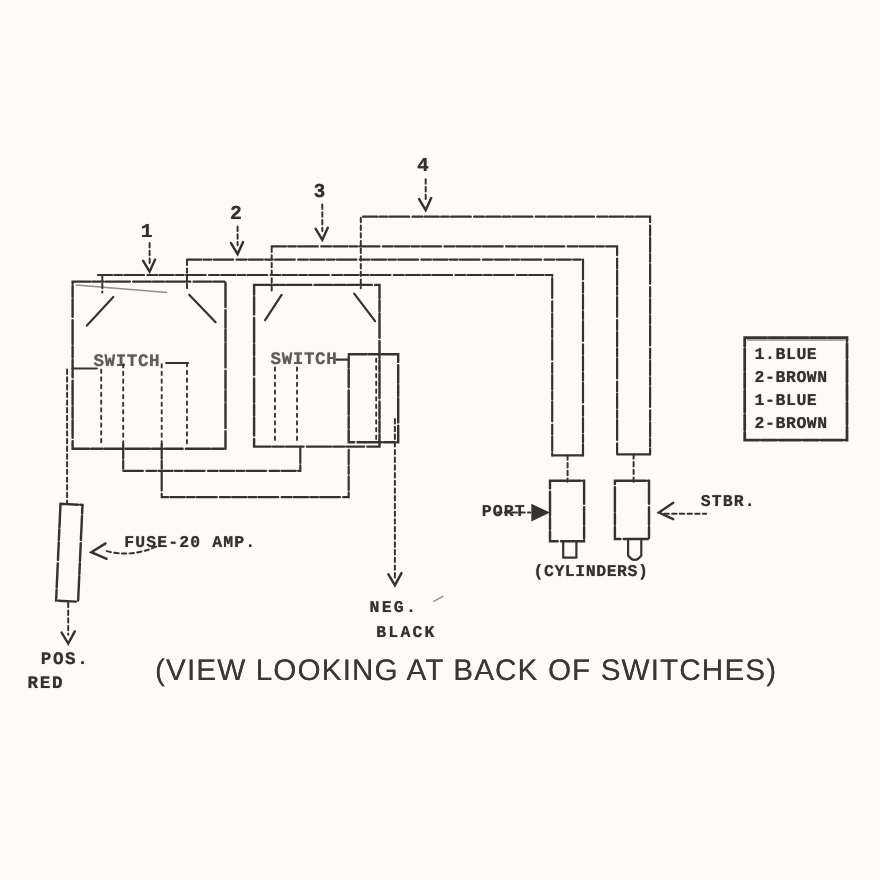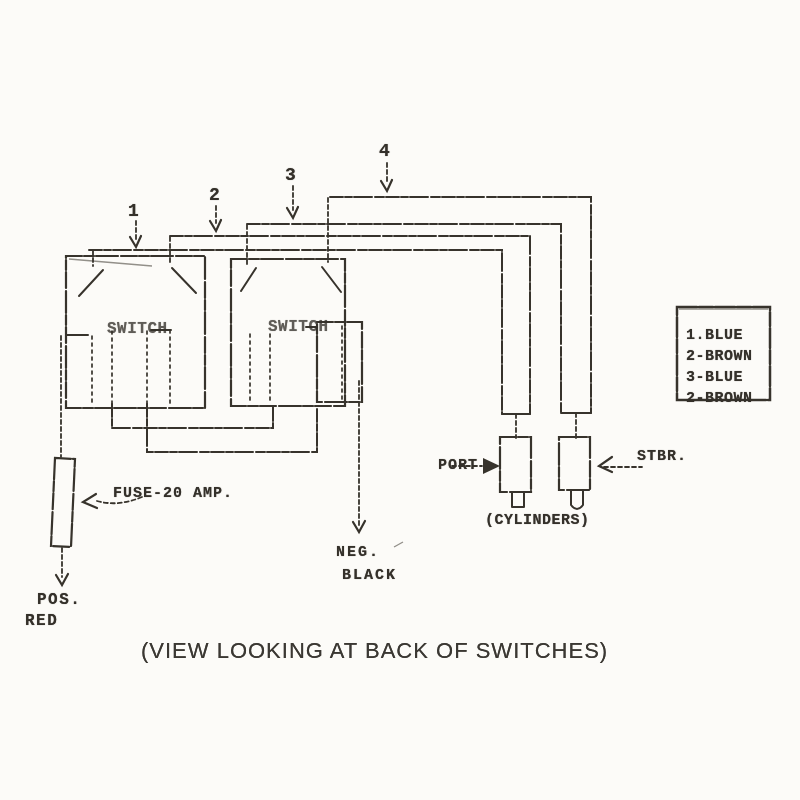--- a/index.html
+++ b/index.html
@@ -9,30 +9,29 @@
     font-family:"Liberation Mono","DejaVu Sans Mono",monospace;
   }
   .page svg{position:absolute;left:0;top:0;filter:blur(0.25px);}
   .t{
     position:absolute;color:#34302a;white-space:pre;line-height:1;
     font-weight:700;text-shadow:0 0 0.8px rgba(52,48,42,0.75);
   }
   .tw15{font-size:15px;letter-spacing:1px;}
   .tw16{font-size:16px;letter-spacing:1.5px;}
   .num{font-size:18px;letter-spacing:0;}
-  .faded{opacity:0.78;margin-left:22px;}
+  .faded{opacity:0.78;}
   .cap{
     font-family:"Liberation Sans","DejaVu Sans",sans-serif;
-    font-weight:400;font-size:22px;letter-spacing:1px;color:#3b3833;
+    font-weight:400;font-size:27px;letter-spacing:1px;color:#3b3833;
     text-shadow:0 0 0.6px rgba(59,56,51,0.8);
-    margin-top:44px;
   }
   .legend-box{
     position:absolute;left:677px;top:307px;width:93px;height:93px;
-    box-sizing:border-box;padding:18px 0 0 9px;
+    box-sizing:border-box;padding:5px 0 0 9px;
   }
   .legend-line{
     position:relative;font-size:15px;font-weight:700;letter-spacing:0.5px;
     color:#34302a;line-height:21px;text-shadow:0 0 0.8px rgba(52,48,42,0.8);
   }
   
   .ln{stroke:#37332c;stroke-width:2;fill:none;stroke-linecap:round;}
   .bus{stroke-dasharray:13 2 7 2 18 3 9 2;}
   .dot{stroke-width:1.8;stroke-dasharray:4 3;}
   .post{stroke-width:1.7;stroke-dasharray:3 4;}
@@ -152,19 +151,19 @@
   <div class="t tw15" style="left:336px;top:545px;letter-spacing:2px;">NEG.</div>
   <div class="t tw15" style="left:329px;top:568px;letter-spacing:2px;margin-left:13px;">BLACK</div>
 
   <div class="t tw15" style="left:410px;top:458px;margin-left:28px;">PORT</div>
   <div class="t tw15" style="left:637px;top:449px;">STBR.</div>
   <div class="t tw15" style="left:485px;top:513px;letter-spacing:0.5px;">(CYLINDERS)</div>
 
   <div class="legend-box">
     <div class="legend-line">1.BLUE</div>
     <div class="legend-line">2-BROWN</div>
-    <div class="legend-line">3-BLUE</div>
+    <div class="legend-line">1-BLUE</div>
     <div class="legend-line">2-BROWN</div>
   </div>
 
   <div class="t cap" style="left:141px;top:596px;">(VIEW LOOKING AT BACK OF SWITCHES)</div>
 
 </div>
 
 </body></html>

